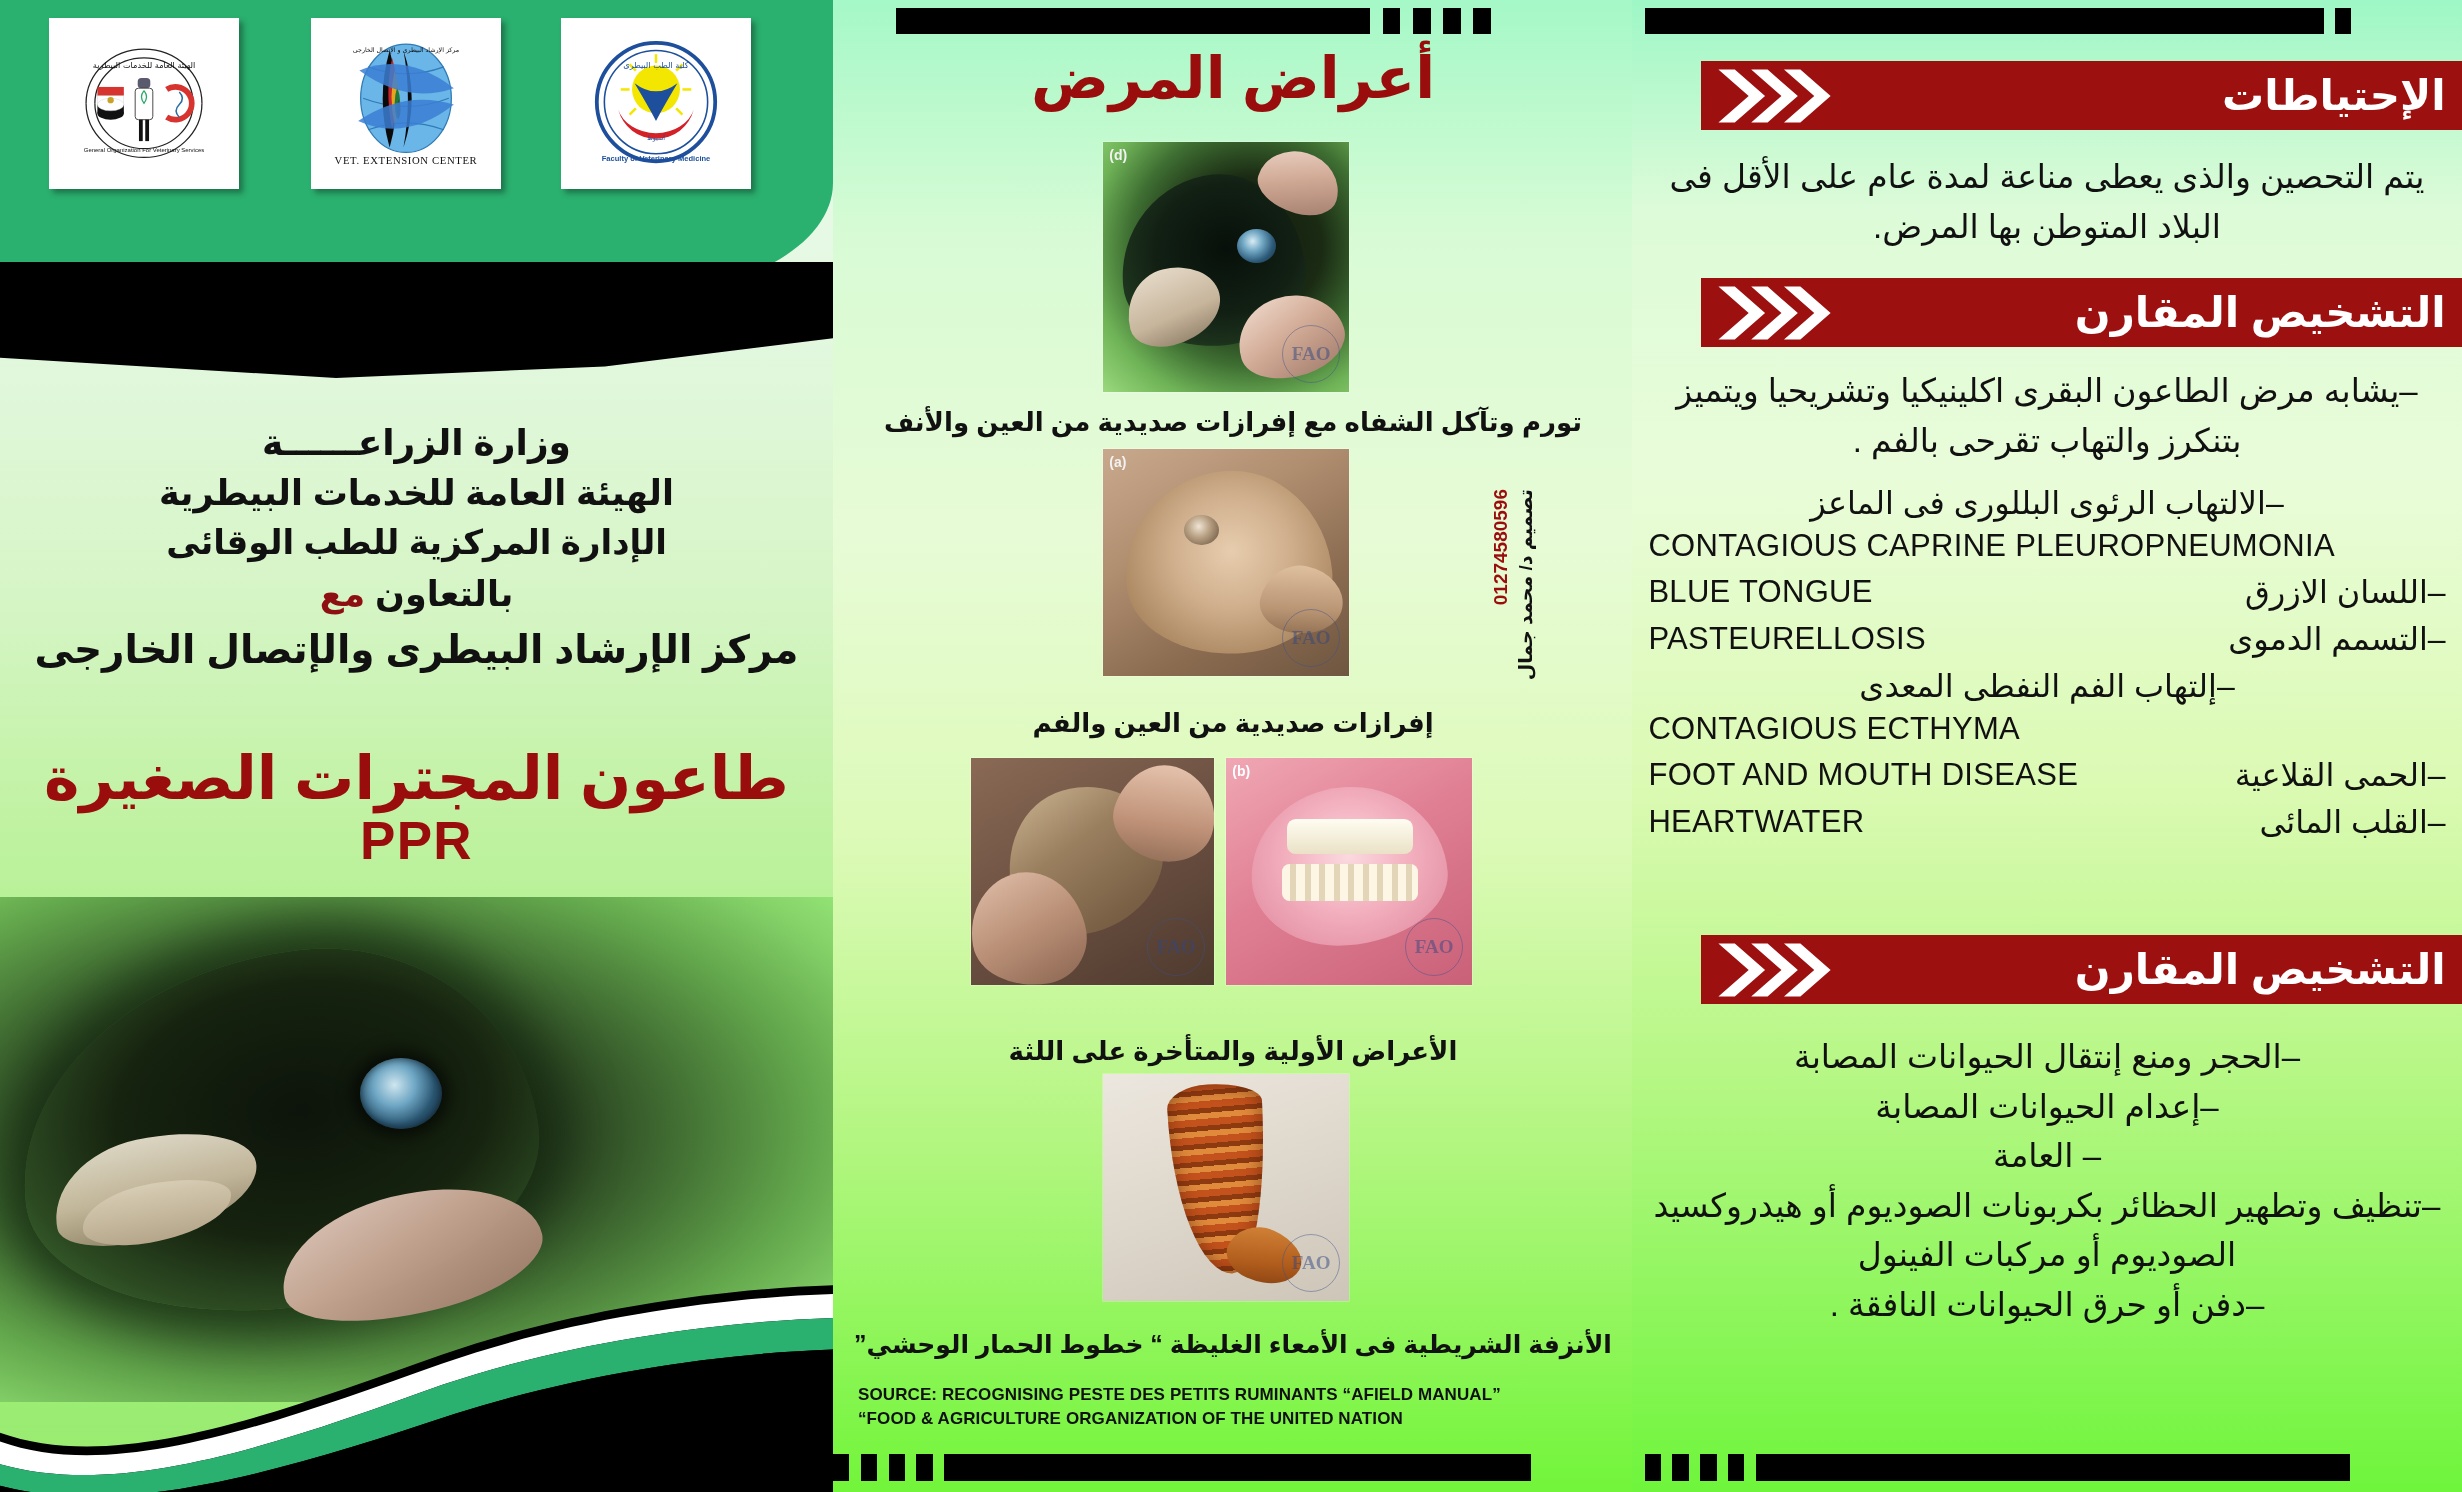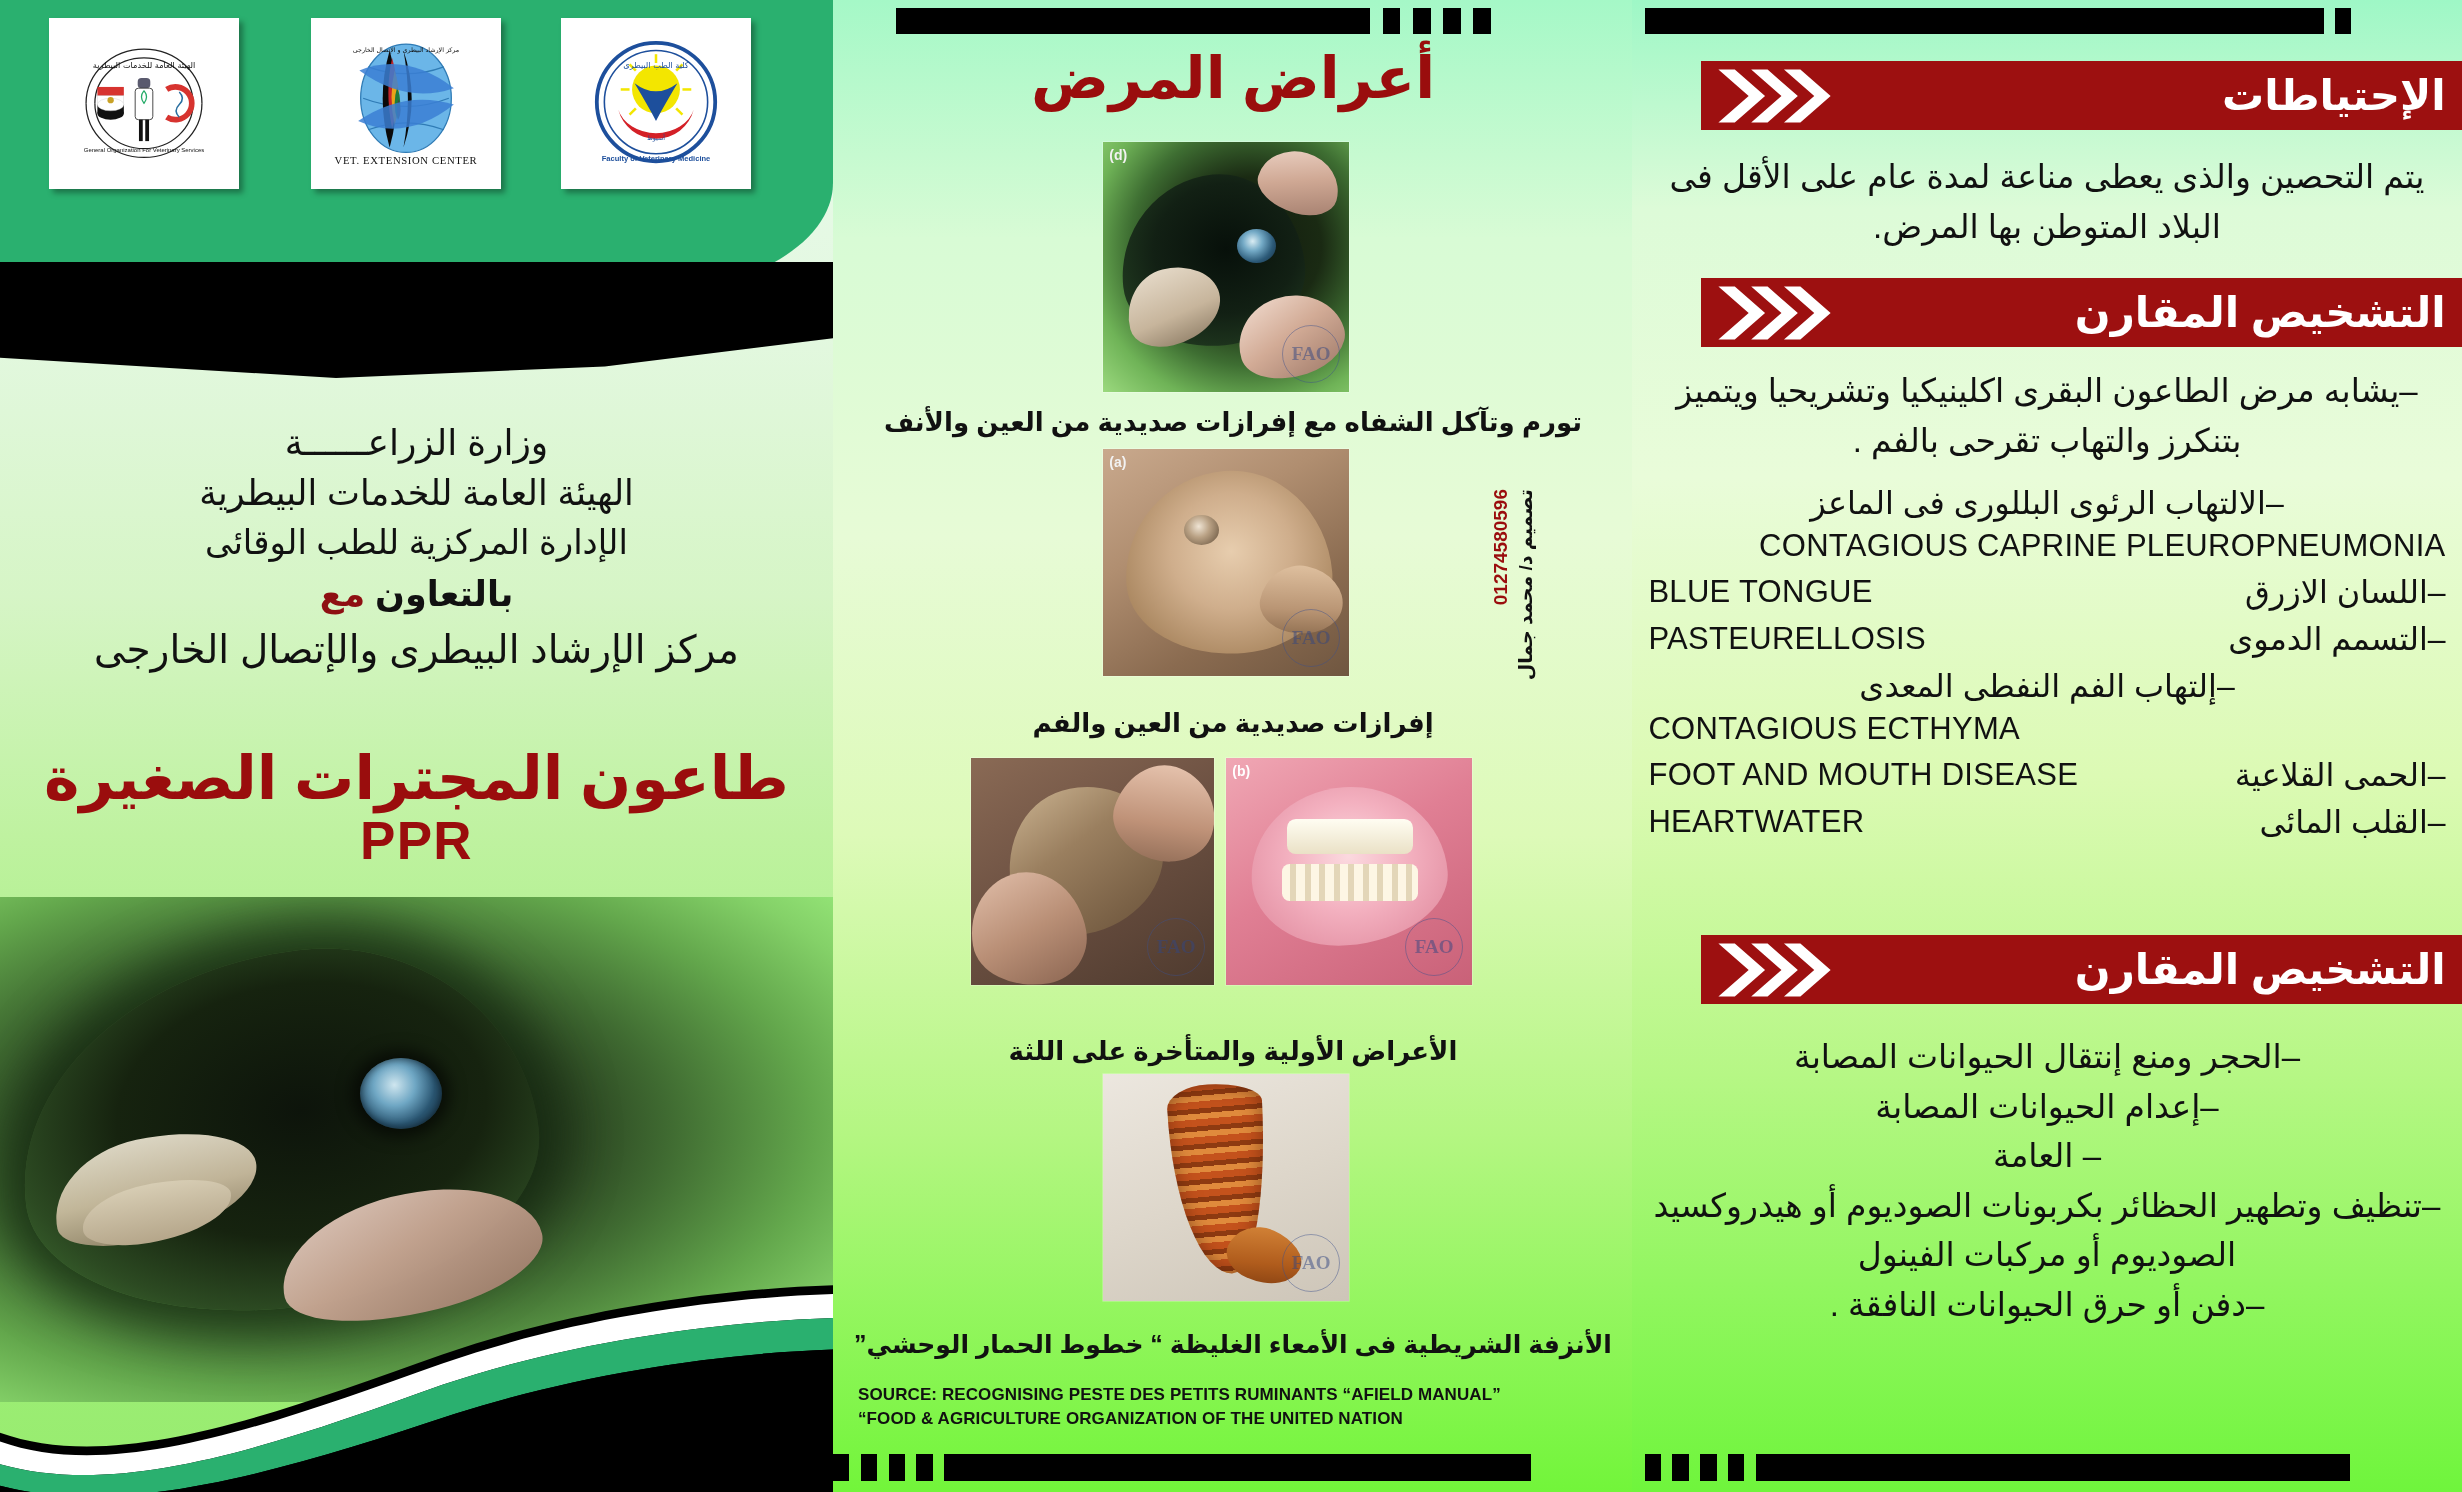--- a/index.html
+++ b/index.html
@@ -26,21 +26,21 @@
                align-items:center; justify-content:center; overflow:hidden; }
   #logo1 { left:49px; }
   #logo2 { left:311px; }
   #logo3 { left:561px; }
 
   .logo-svg { width:164px; height:148px; }
 
   
   #left-org { position:absolute; left:0; top:417px; width:833px;
               text-align:center; direction:rtl; }
-  #left-org .ln { font-weight:normal; color:#111; letter-spacing:0.3px; }
+  #left-org .ln { font-weight:bold; color:#111; letter-spacing:0.3px; }
   .org-l1 { font-size:36px; line-height:1.42; }
   .org-l2 { font-size:35px; line-height:1.42; }
   .org-l3 { font-size:34px; line-height:1.42; }
   .org-coop { font-size:35px; line-height:1.6; color:#8e0f12; font-weight:bold; }
   .org-coop .dark { color:#111; }
   .org-l4 { font-size:33px; line-height:1.45; }
   .org-l5 { font-size:39px; line-height:1.45; }
 
   #left-title { position:absolute; left:0; top:745px; width:833px; text-align:center;
                 direction:rtl; color:#9a0d0d; }
@@ -421,21 +421,21 @@
             <path d="M114 4 L162 46 L114 88 L140 88 L188 46 L140 4 Z" fill="#fff"></path>
           </svg>
         </span>
       </div>
 
       <div class="para" style="margin-top:19px;">–يشابه مرض الطاعون البقرى اكلينيكيا وتشريحيا ويتميز بتنكرز والتهاب تقرحى بالفم .</div>
 
       <div style="margin-top:17.7px;">
         <div class="drow full">
           <div class="ar" style="text-align:center">–الالتهاب الرئوى البللورى فى الماعز</div>
-          <div class="en" style="text-align:right;margin-top:6.3px">CONTAGIOUS CAPRINE PLEUROPNEUMONIA</div>
+          <div class="en" style="text-align:left;margin-top:6.3px">CONTAGIOUS CAPRINE PLEUROPNEUMONIA</div>
         </div>
         <div class="drow">
           <span class="ar">–اللسان الازرق</span>
           <span class="en">BLUE TONGUE</span>
         </div>
         <div class="drow">
           <span class="ar">–التسمم الدموى</span>
           <span class="en">PASTEURELLOSIS</span>
         </div>
         <div class="drow full">

